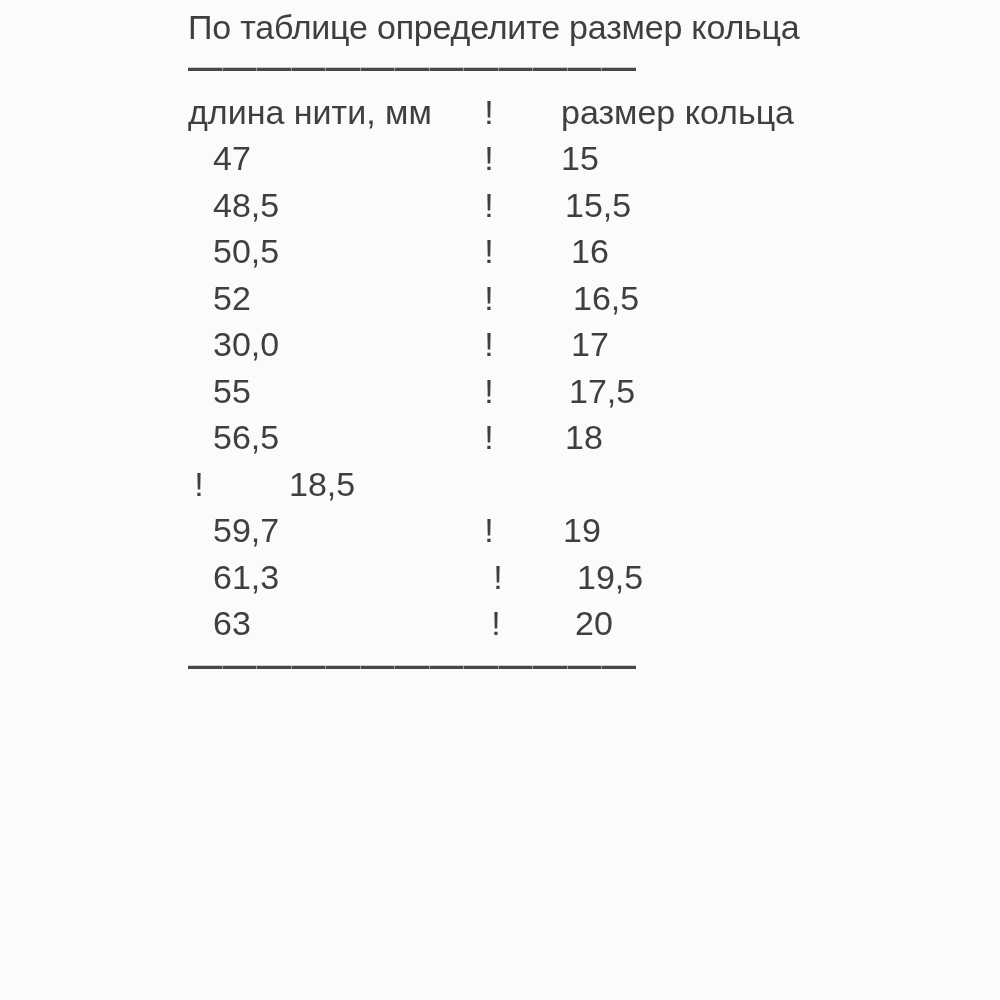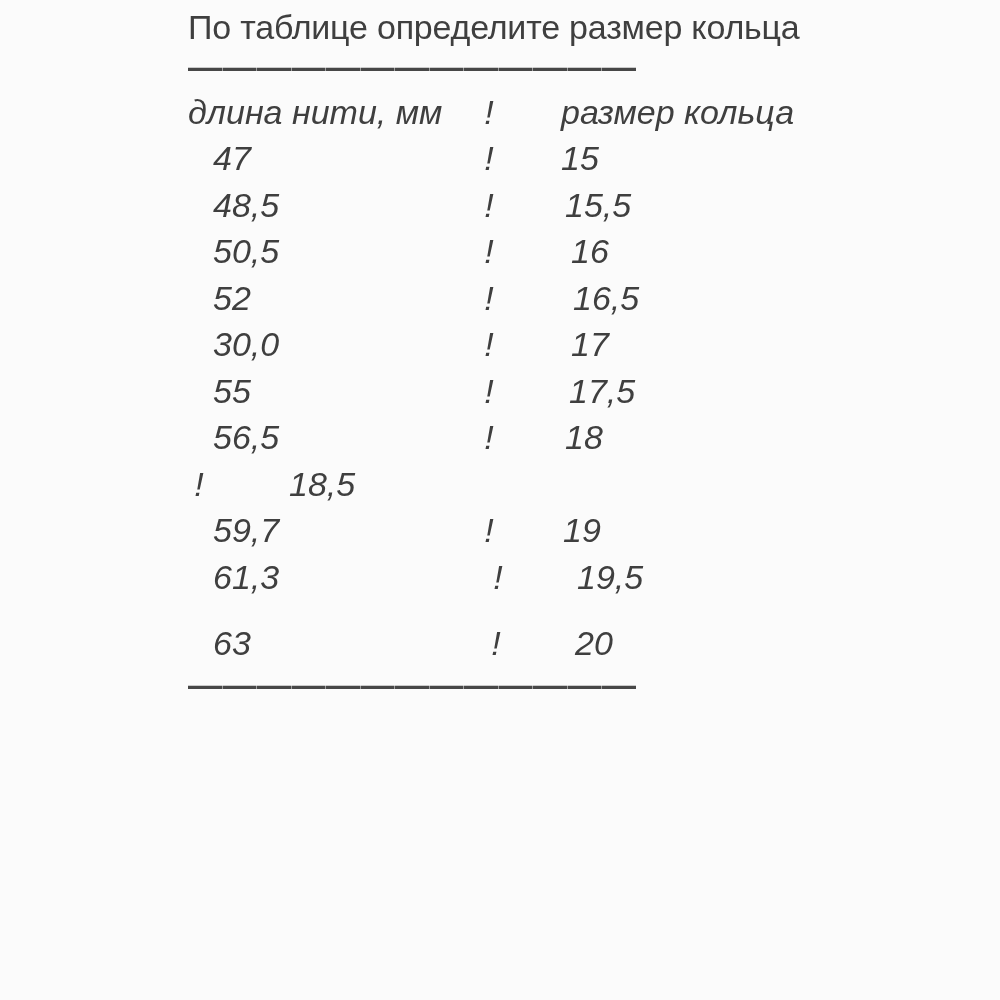--- a/index.html
+++ b/index.html
@@ -31,42 +31,42 @@
     margin-top: 2px;
     font-size: 34px;
     font-weight: bold;
     color: #474747;
     letter-spacing: 0.5px;
     white-space: nowrap;
     overflow: hidden;
     width: 460px;
   }
   .divider.bottom { margin-top: 4px; }
-  .table { margin-top: 10px; font-style: italic; }
+  .table { margin-top: 10px; }
   .trow {
     display: flex;
     align-items: baseline;
     line-height: 46.5px;
     white-space: nowrap;
   }
   .c-len  { width: 290px; flex: 0 0 290px; }
   .c-sep  { width: 22px; flex: 0 0 22px; text-align: center; }
   .c-size { margin-left: 55px; padding-left: 6px; }
   .rows .c-len { padding-left: 25px; box-sizing: border-box; }
   
   .rows .trow:nth-child(2)  .c-size { padding-left: 10px; }
   .rows .trow:nth-child(3)  .c-size { padding-left: 16px; }
   .rows .trow:nth-child(4)  .c-size { padding-left: 18px; text-align: right; }
   .rows .trow:nth-child(5)  .c-size { padding-left: 16px; }
   .rows .trow:nth-child(6)  .c-size { padding-left: 14px; }
   .rows .trow:nth-child(7)  .c-size { padding-left: 10px; }
   .rows .trow:nth-child(8)  .c-size { padding-left: 24px; }
   .rows .trow:nth-child(9)  .c-size { padding-left: 8px; }
   .rows .trow:nth-child(10) .c-size { padding-left: 22px; text-align: right; }
-  .rows .trow:nth-child(11) .c-size { padding-left: 20px; margin-top: 20px; }
+  .rows .trow:nth-child(11) .c-size { padding-left: 20px; }
   .rows .trow:nth-child(10) .c-sep  { transform: translateX(9px); }
   .rows .trow:nth-child(11) .c-sep  { transform: translateX(7px); }
 </style>
 </head>
 <body>
 
 <div class="page">
 
   <div class="intro">
     <div class="line"></div>

